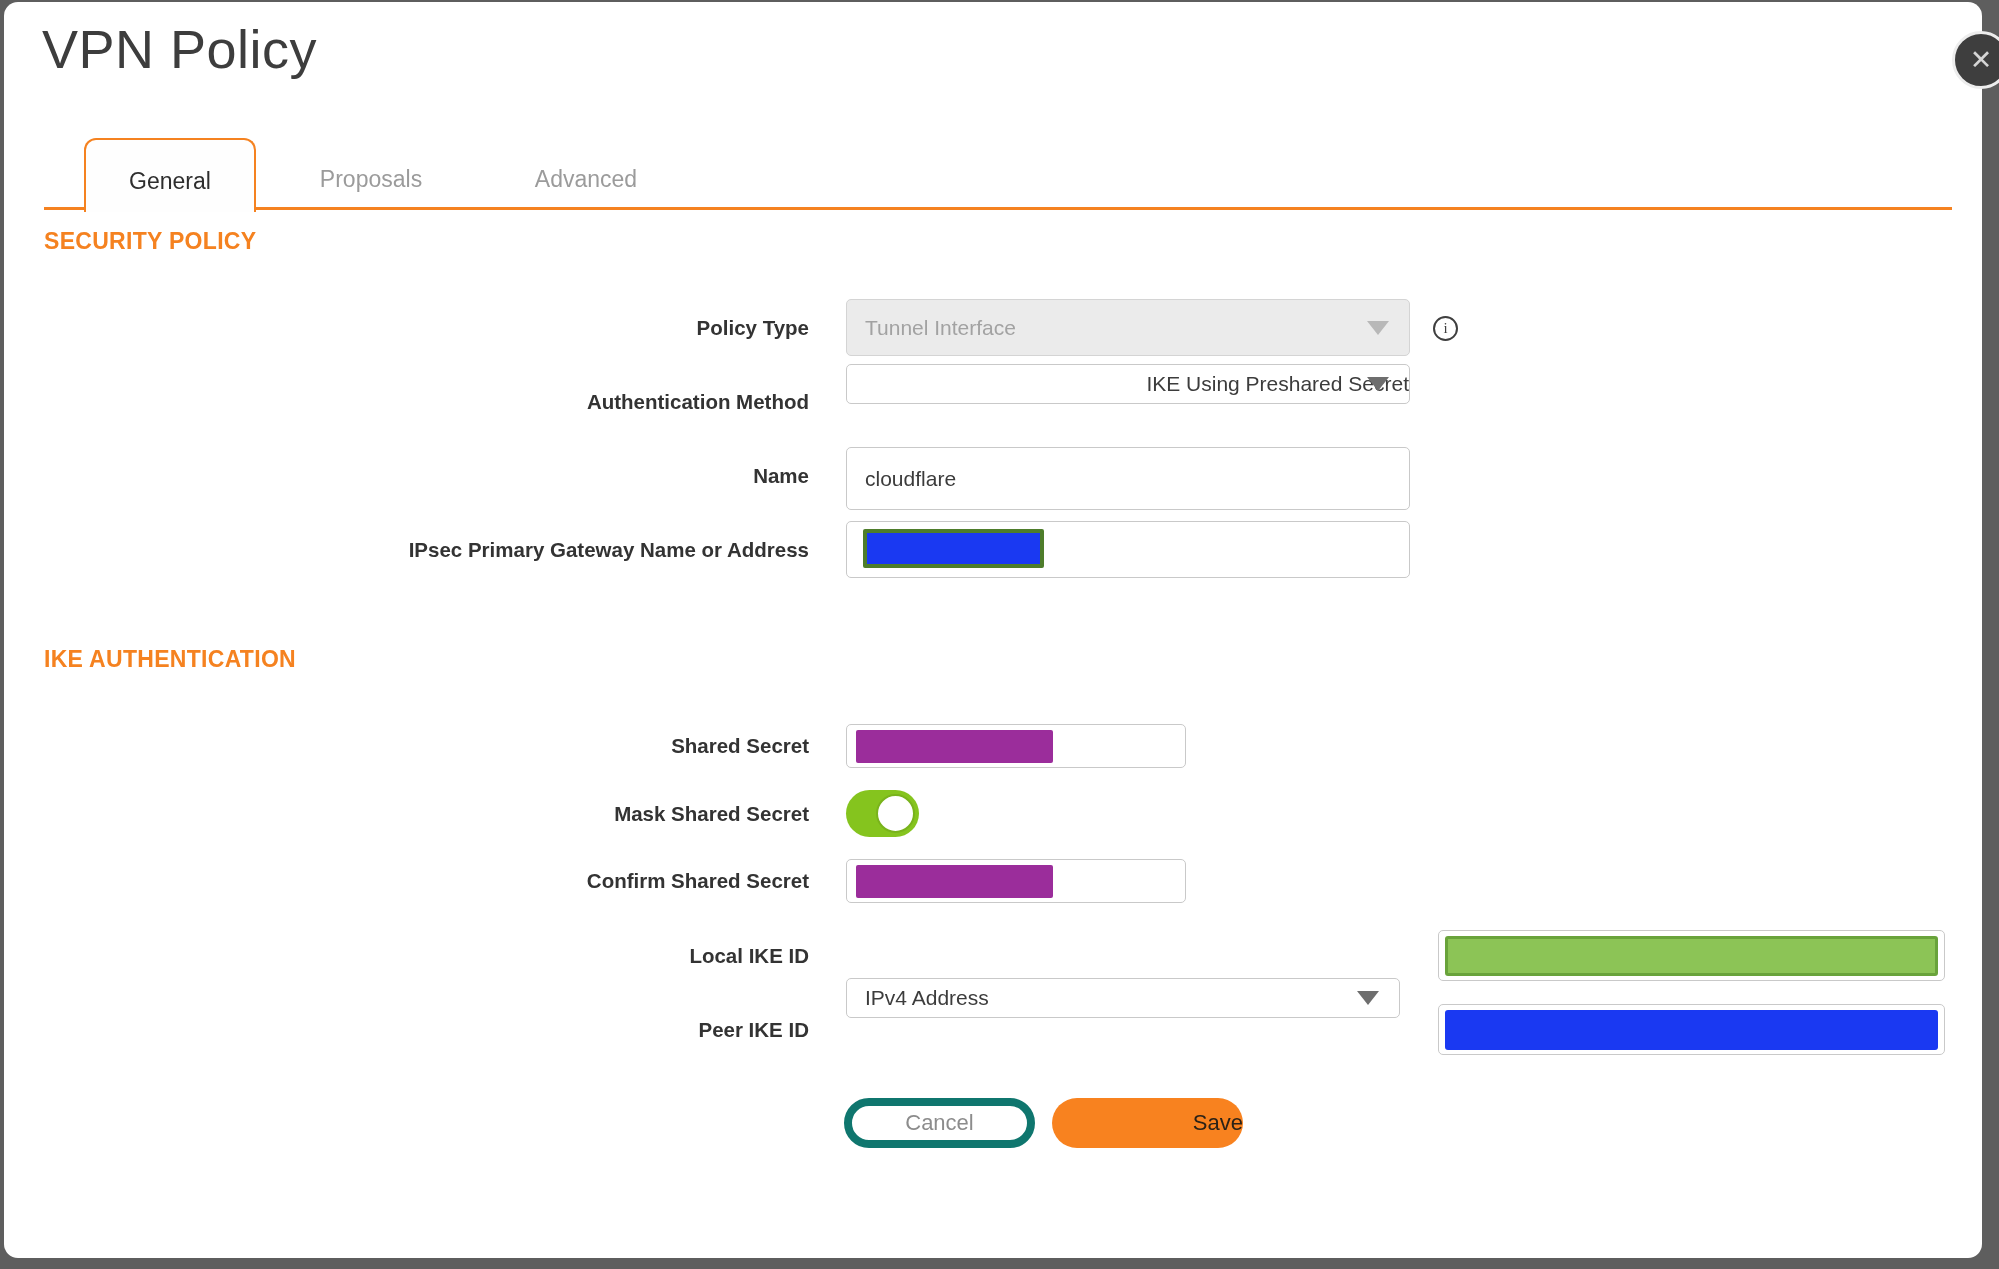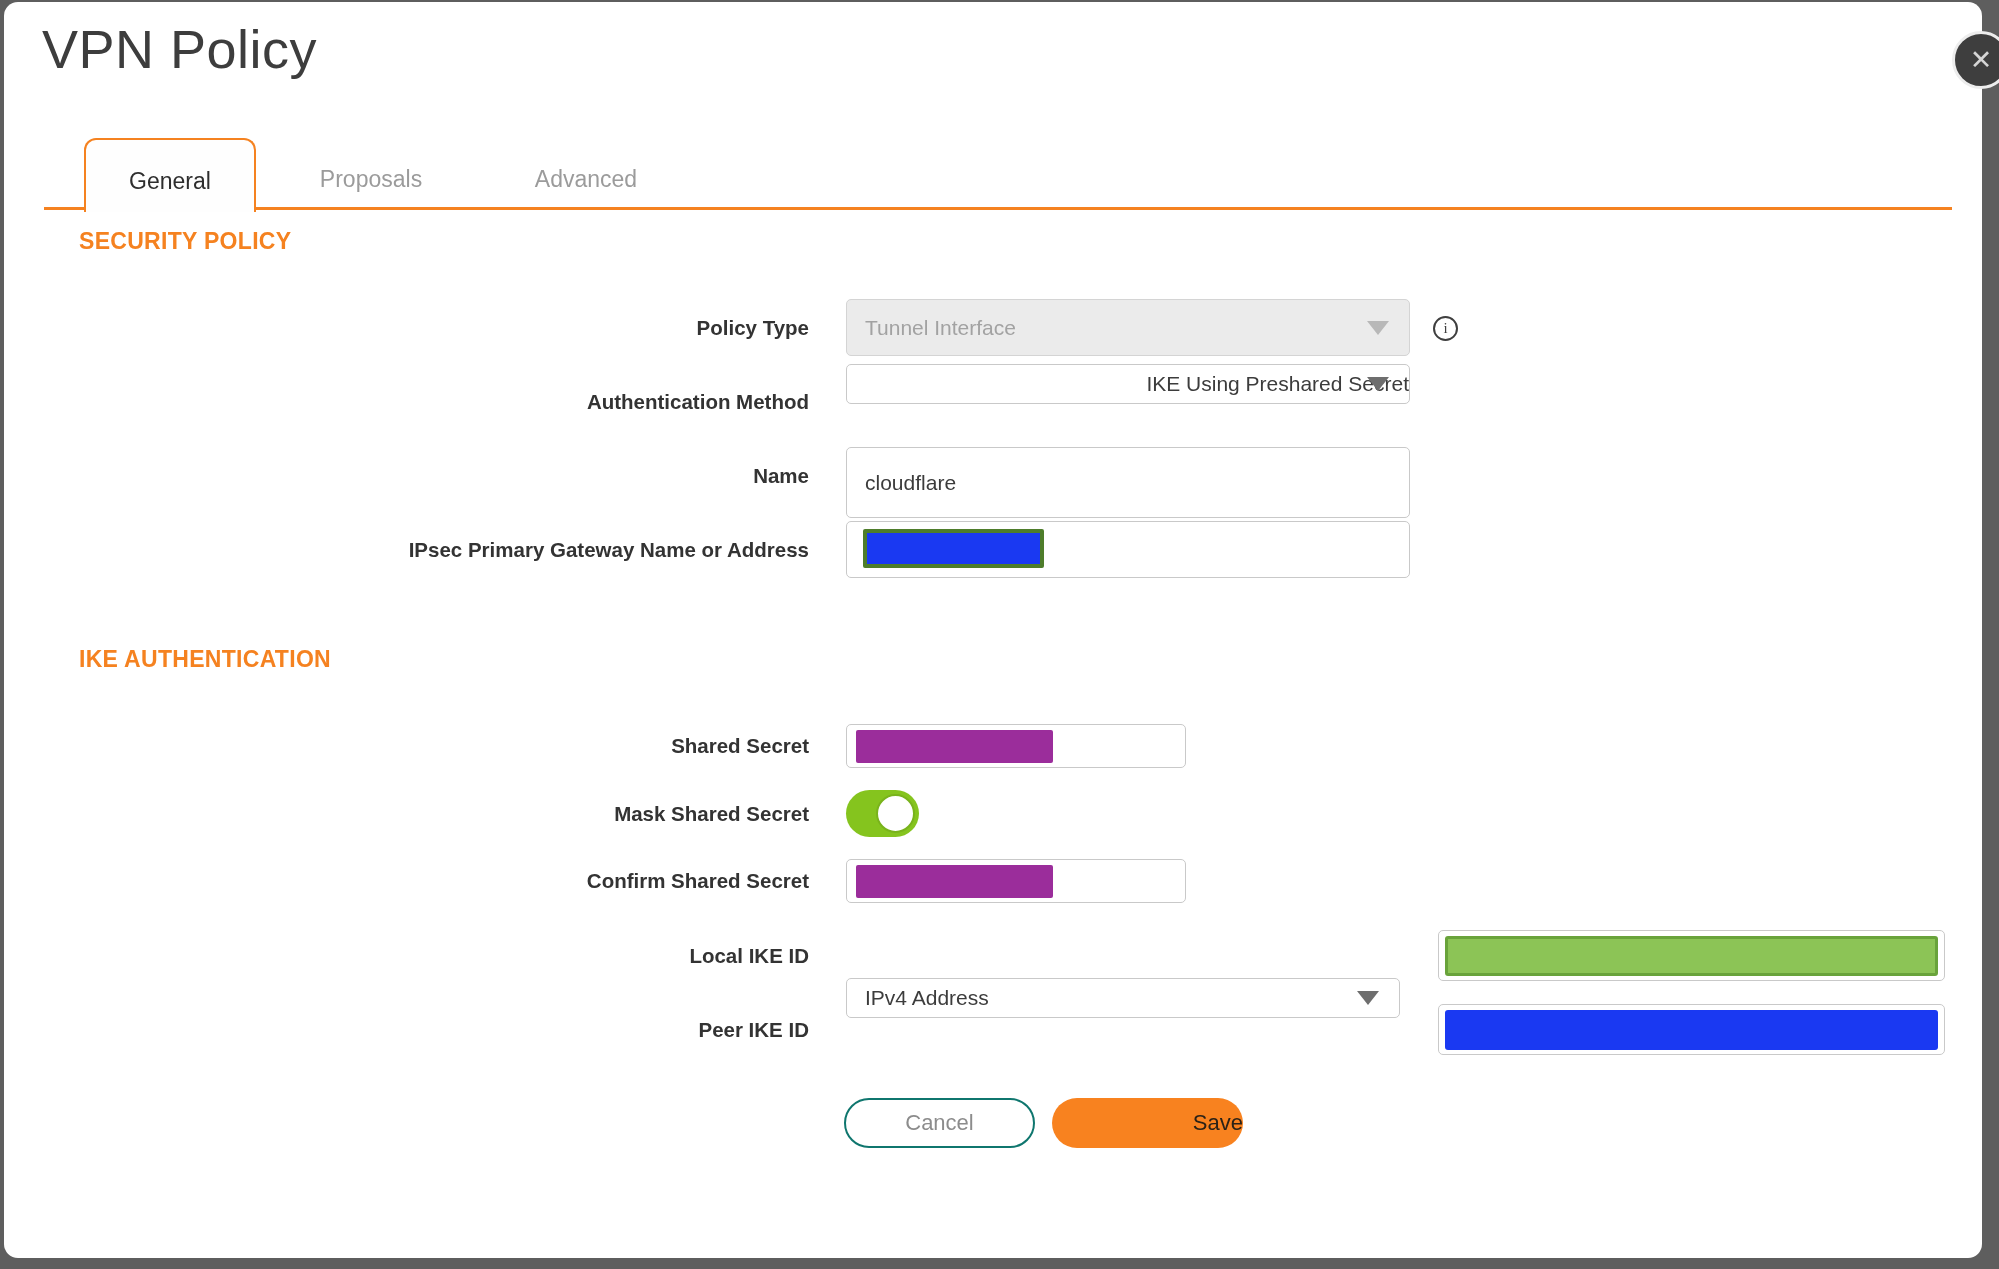--- a/index.html
+++ b/index.html
@@ -16,21 +16,21 @@
   
   .tab-underline{position:absolute;left:40px;top:205px;width:1908px;height:3px;background:#F58220;z-index:1;}
   .tab{position:absolute;top:136px;height:72px;display:flex;align-items:flex-end;justify-content:center;
     padding-bottom:17px;box-sizing:border-box;font-size:23px;cursor:pointer;}
   .tab.active{left:80px;width:172px;background:#FEFEFE;border:2.5px solid #F58220;border-bottom:none;
     border-radius:12px 12px 0 0;color:#2E2E2E;z-index:2;height:74px;}
   .tab.inactive{color:#9B9B9B;z-index:0;}
   .tab.t1{left:300px;width:134px;}
   .tab.t2{left:514px;width:136px;}
 
-  .sec-header{position:absolute;left:40px;font-size:23px;font-weight:700;color:#F58220;letter-spacing:0.3px;margin-left:35px;}
+  .sec-header{position:absolute;left:40px;font-size:23px;font-weight:700;color:#F58220;letter-spacing:0.3px;}
 
   .row-label{position:absolute;left:40px;width:765px;display:flex;align-items:center;justify-content:flex-end;
     font-weight:700;font-size:20.5px;color:#333333;}
 
   .select,.input{position:absolute;left:842px;background:#FFFFFF;border:1px solid #C9C9C9;border-radius:5px;
     box-sizing:border-box;display:flex;align-items:center;padding-left:18px;font-size:21px;color:#3C3C3C;cursor:pointer;}
   .input{cursor:text;}
   .select.disabled{background:#EBEBEB;border-color:#D4D4D4;color:#A2A2A2;cursor:default;}
 
   .caret{position:absolute;right:20px;top:50%;margin-top:-7px;width:0;height:0;
@@ -48,21 +48,21 @@
   .redact.blue-val{left:6px;top:5px;width:493px;height:40px;background:#1A39F2;border-radius:3px;}
 
   .value-input{position:absolute;left:1434px;width:507px;background:#fff;border:1px solid #C9C9C9;border-radius:5px;box-sizing:border-box;cursor:text;}
 
   .toggle{position:absolute;left:842px;top:788px;width:73px;height:47px;border-radius:24px;background:#85C41E;cursor:pointer;}
   .toggle .knob{position:absolute;right:4px;top:4px;width:39px;height:39px;background:#FFFFFF;border-radius:50%;
     box-sizing:border-box;border:2px solid #79B31C;}
 
   .btn{position:absolute;top:1096px;width:191px;height:50px;border-radius:25px;display:flex;align-items:center;
     justify-content:center;font-size:22px;box-sizing:border-box;cursor:pointer;}
-  .btn.cancel{left:840px;background:#FFFFFF;border:2px solid #0f766e;color:#8C8C8C;}
+  .btn.cancel{left:840px;background:#FFFFFF;border:8px solid #0f766e;color:#8C8C8C;}
   .btn.save{left:1048px;background:#F8821F;border:none;color:#2B2217;font-weight:500;justify-content:flex-end;}
 </style>
 </head>
 <body>
 
 <div class="page">
   <div class="modal">
 
     <div class="page-title">VPN Policy</div>
 
@@ -88,21 +88,21 @@
       <span>i</span>
     </div>
 
     <div class="row-label" style="top:371px;height:57px;">Authentication Method</div>
     <div class="select" style="top:362px;width:564px;height:40px;justify-content:flex-end;">
       <span>IKE Using Preshared Secret</span>
       <span class="caret"></span>
     </div>
 
     <div class="row-label" style="top:445px;height:57px;">Name</div>
-    <div class="input" style="top:445px;width:564px;height:71px;">
+    <div class="input" style="top:445px;width:564px;height:63px;">
       <span>cloudflare</span>
     </div>
 
     <div class="row-label" style="top:519px;height:57px;">IPsec Primary Gateway Name or Address</div>
     <div class="input" style="top:519px;width:564px;height:57px;">
       <span class="redact blue-gw"></span>
     </div>
 
     <div class="sec-header" style="top:644px;">IKE AUTHENTICATION</div>
 

